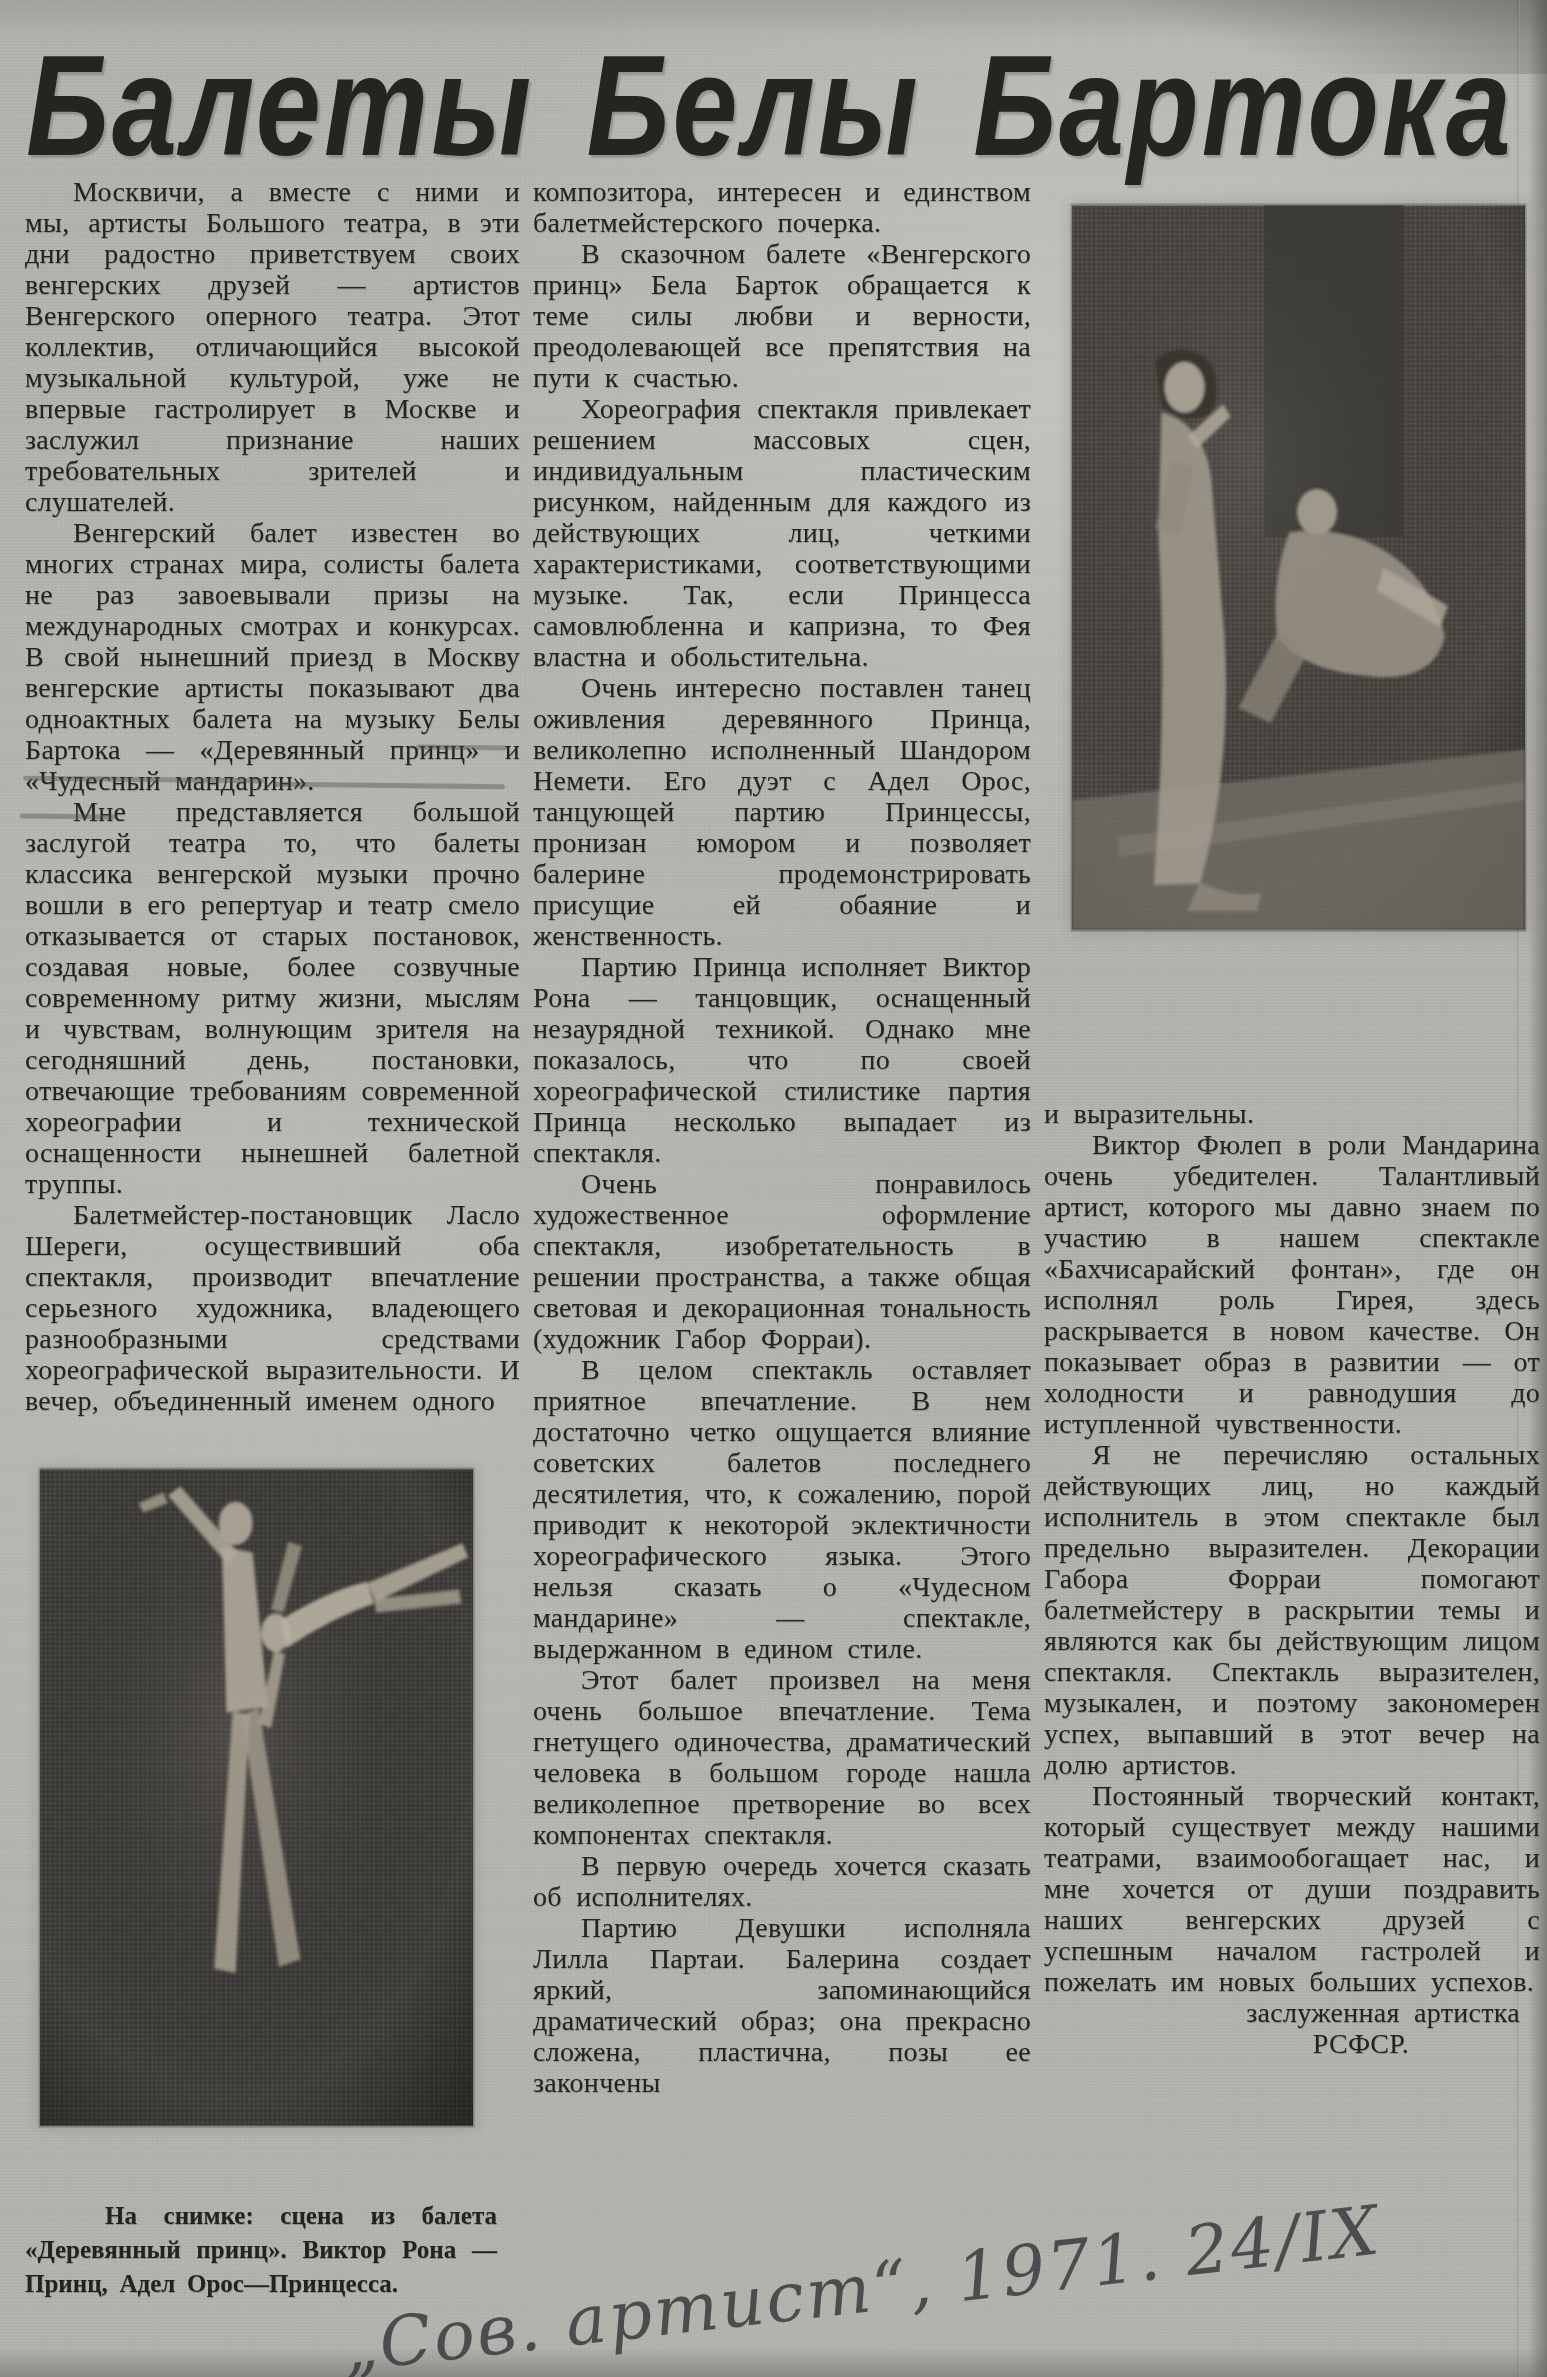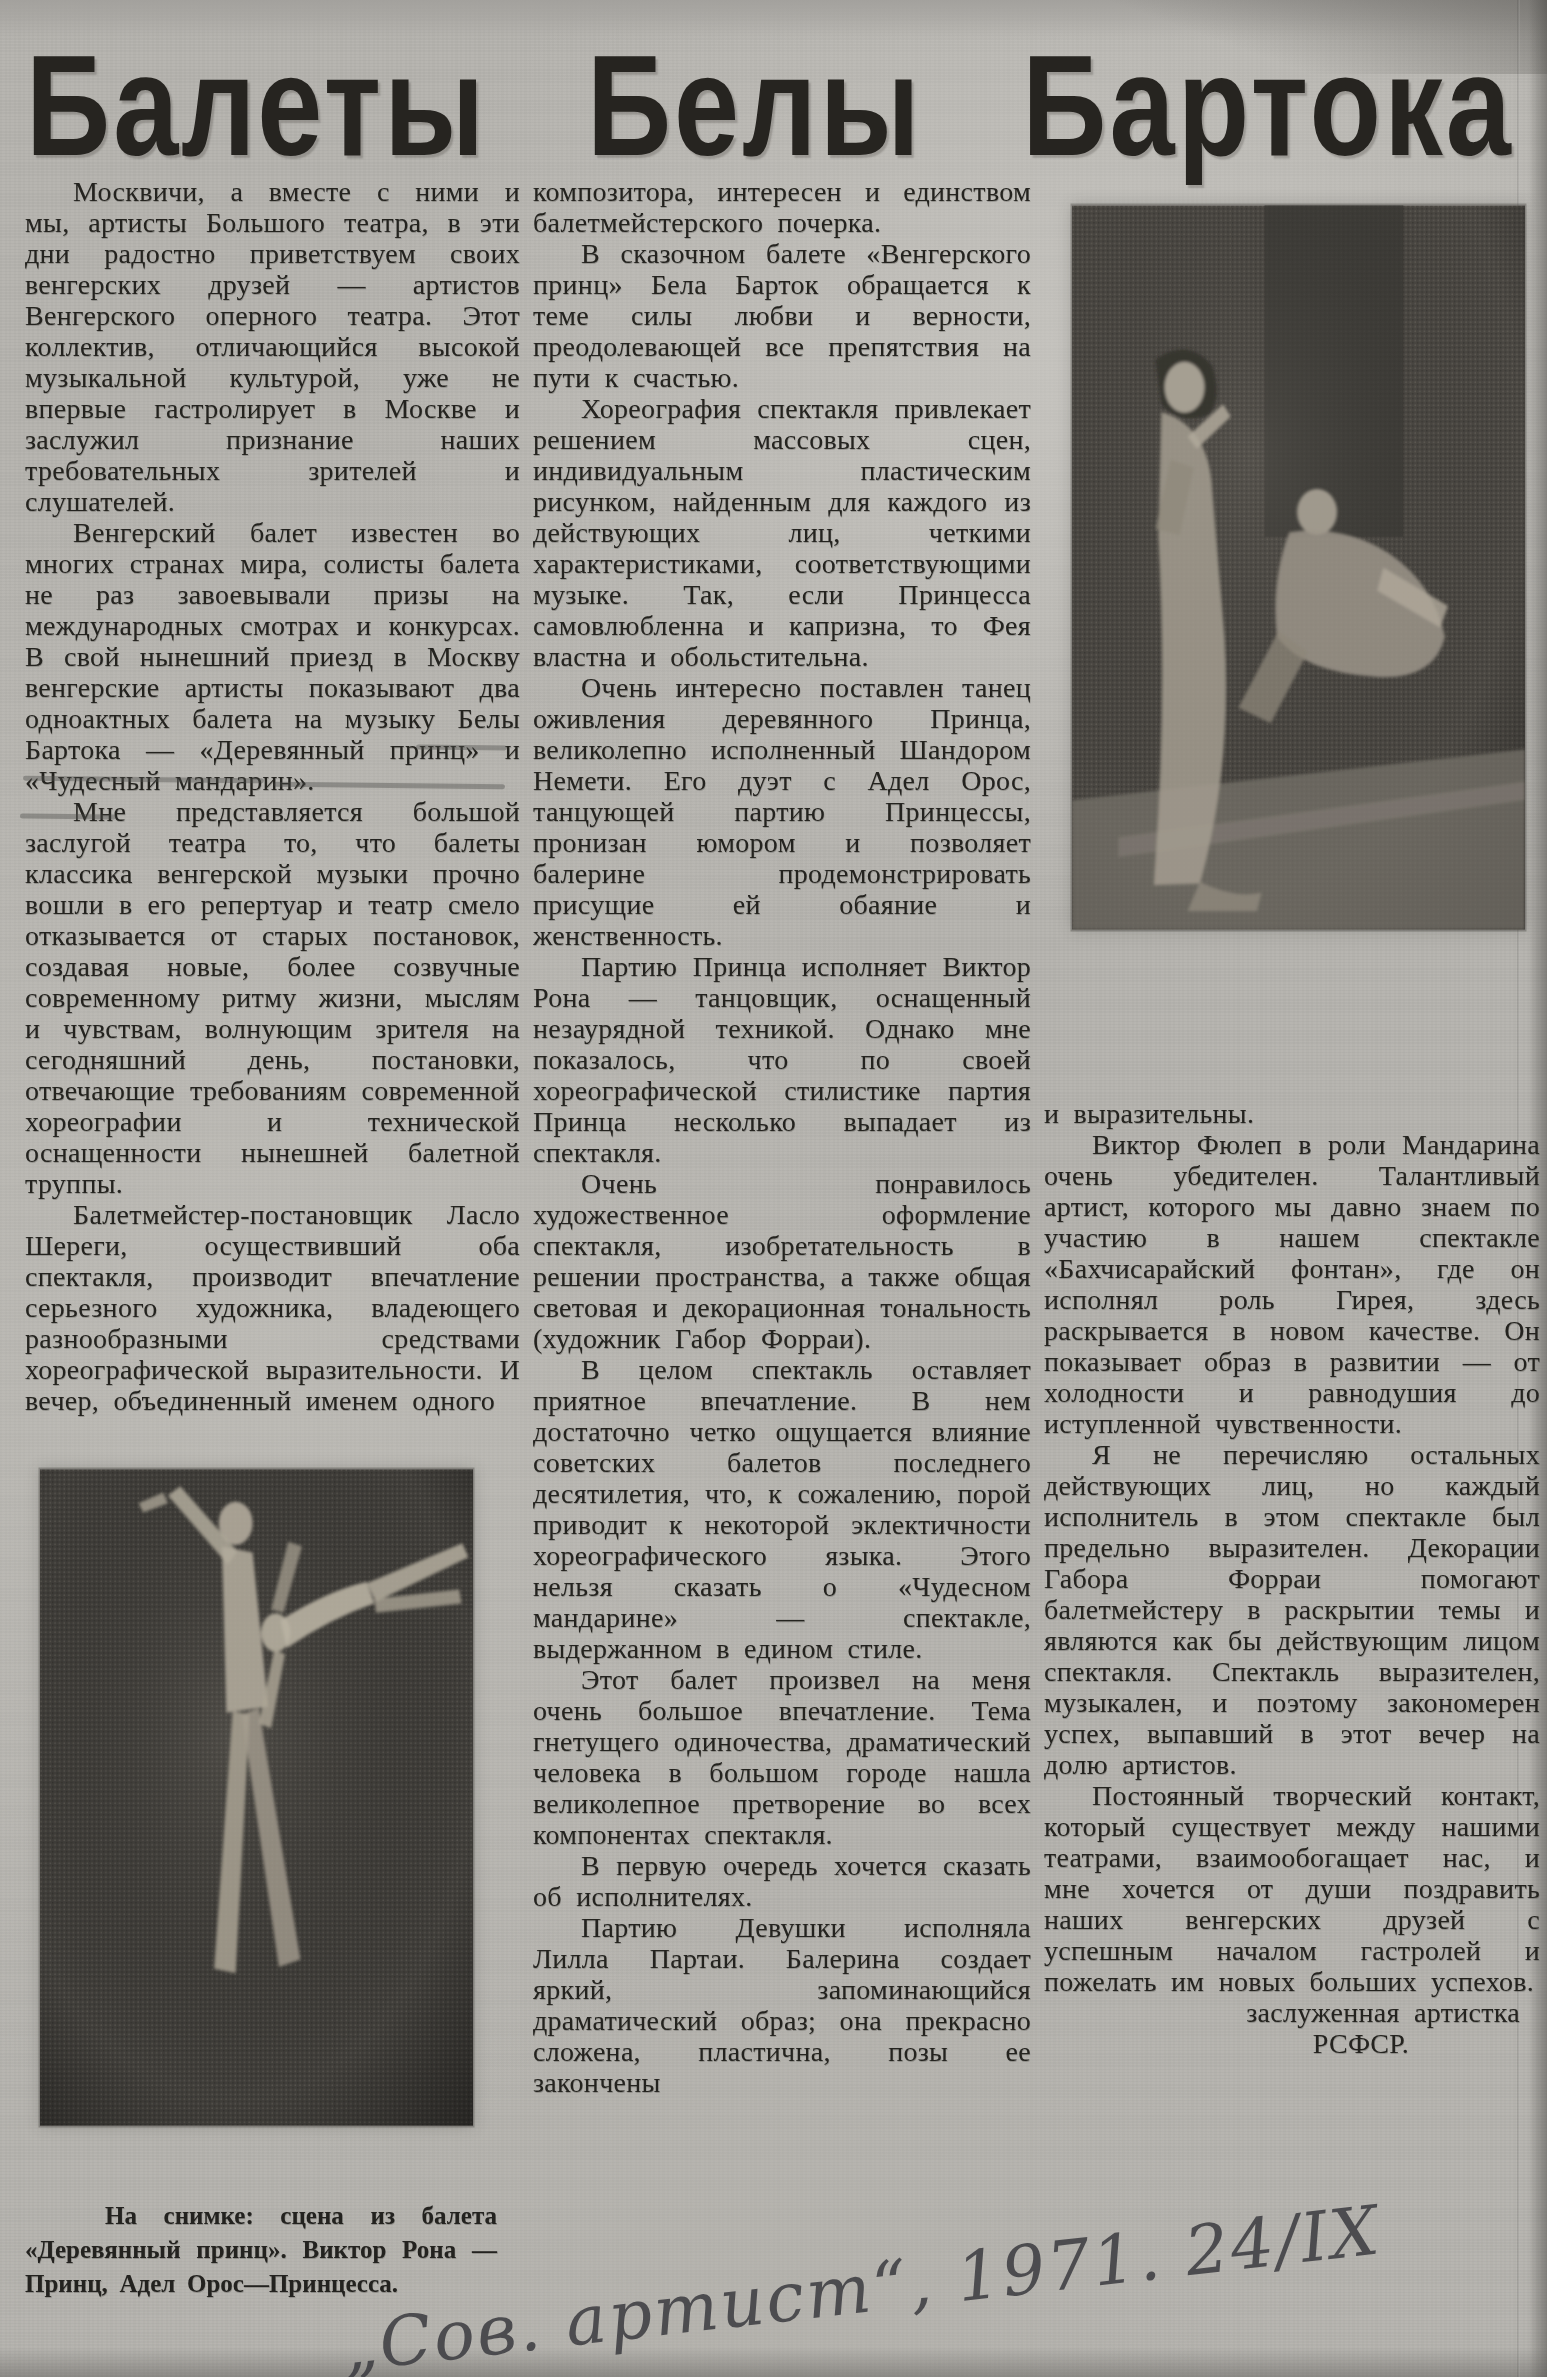--- a/index.html
+++ b/index.html
@@ -21,21 +21,21 @@
     background:linear-gradient(200deg, rgba(90,88,84,.55), rgba(90,88,84,0) 65%);}
   .edge-right{position:absolute;right:0;top:0;width:20px;height:100%;
     background:linear-gradient(270deg, rgba(70,69,66,.5), rgba(70,69,66,0));}
   .edge-bottom{position:absolute;left:0;bottom:0;width:100%;height:31px;
     background:linear-gradient(0deg, rgba(80,79,76,.4), rgba(80,79,76,0));}
   .crease-v{position:absolute;top:0;left:1517px;width:3.1px;height:100%;
     background:linear-gradient(90deg, rgba(0,0,0,.14), rgba(255,255,255,.12));}
 
   
   .headline{position:absolute;left:26px;top:23px;width:1488px;display:flex;
-    justify-content:space-between;align-items:flex-start;}
+    justify-content:space-between;align-items:flex-start;font-style:italic;}
   .headline span{
     font-family:"Liberation Sans", sans-serif;font-weight:700;font-size:117px;
     letter-spacing:3.1px;color:#262420;transform:scaleY(1.22);transform-origin:top;
     text-shadow:2.3px 2.3px 1.5px rgba(40,38,34,.22);}
 
   
   .col{position:absolute;overflow:hidden;}
   .col p{margin:0;text-indent:48px;text-align:justify;
     font-size:28px;line-height:31px;word-spacing:7px;letter-spacing:0.3px;color:#24231f;
     text-shadow:0.5px 0.5px 0 rgba(35,34,31,.25);}

